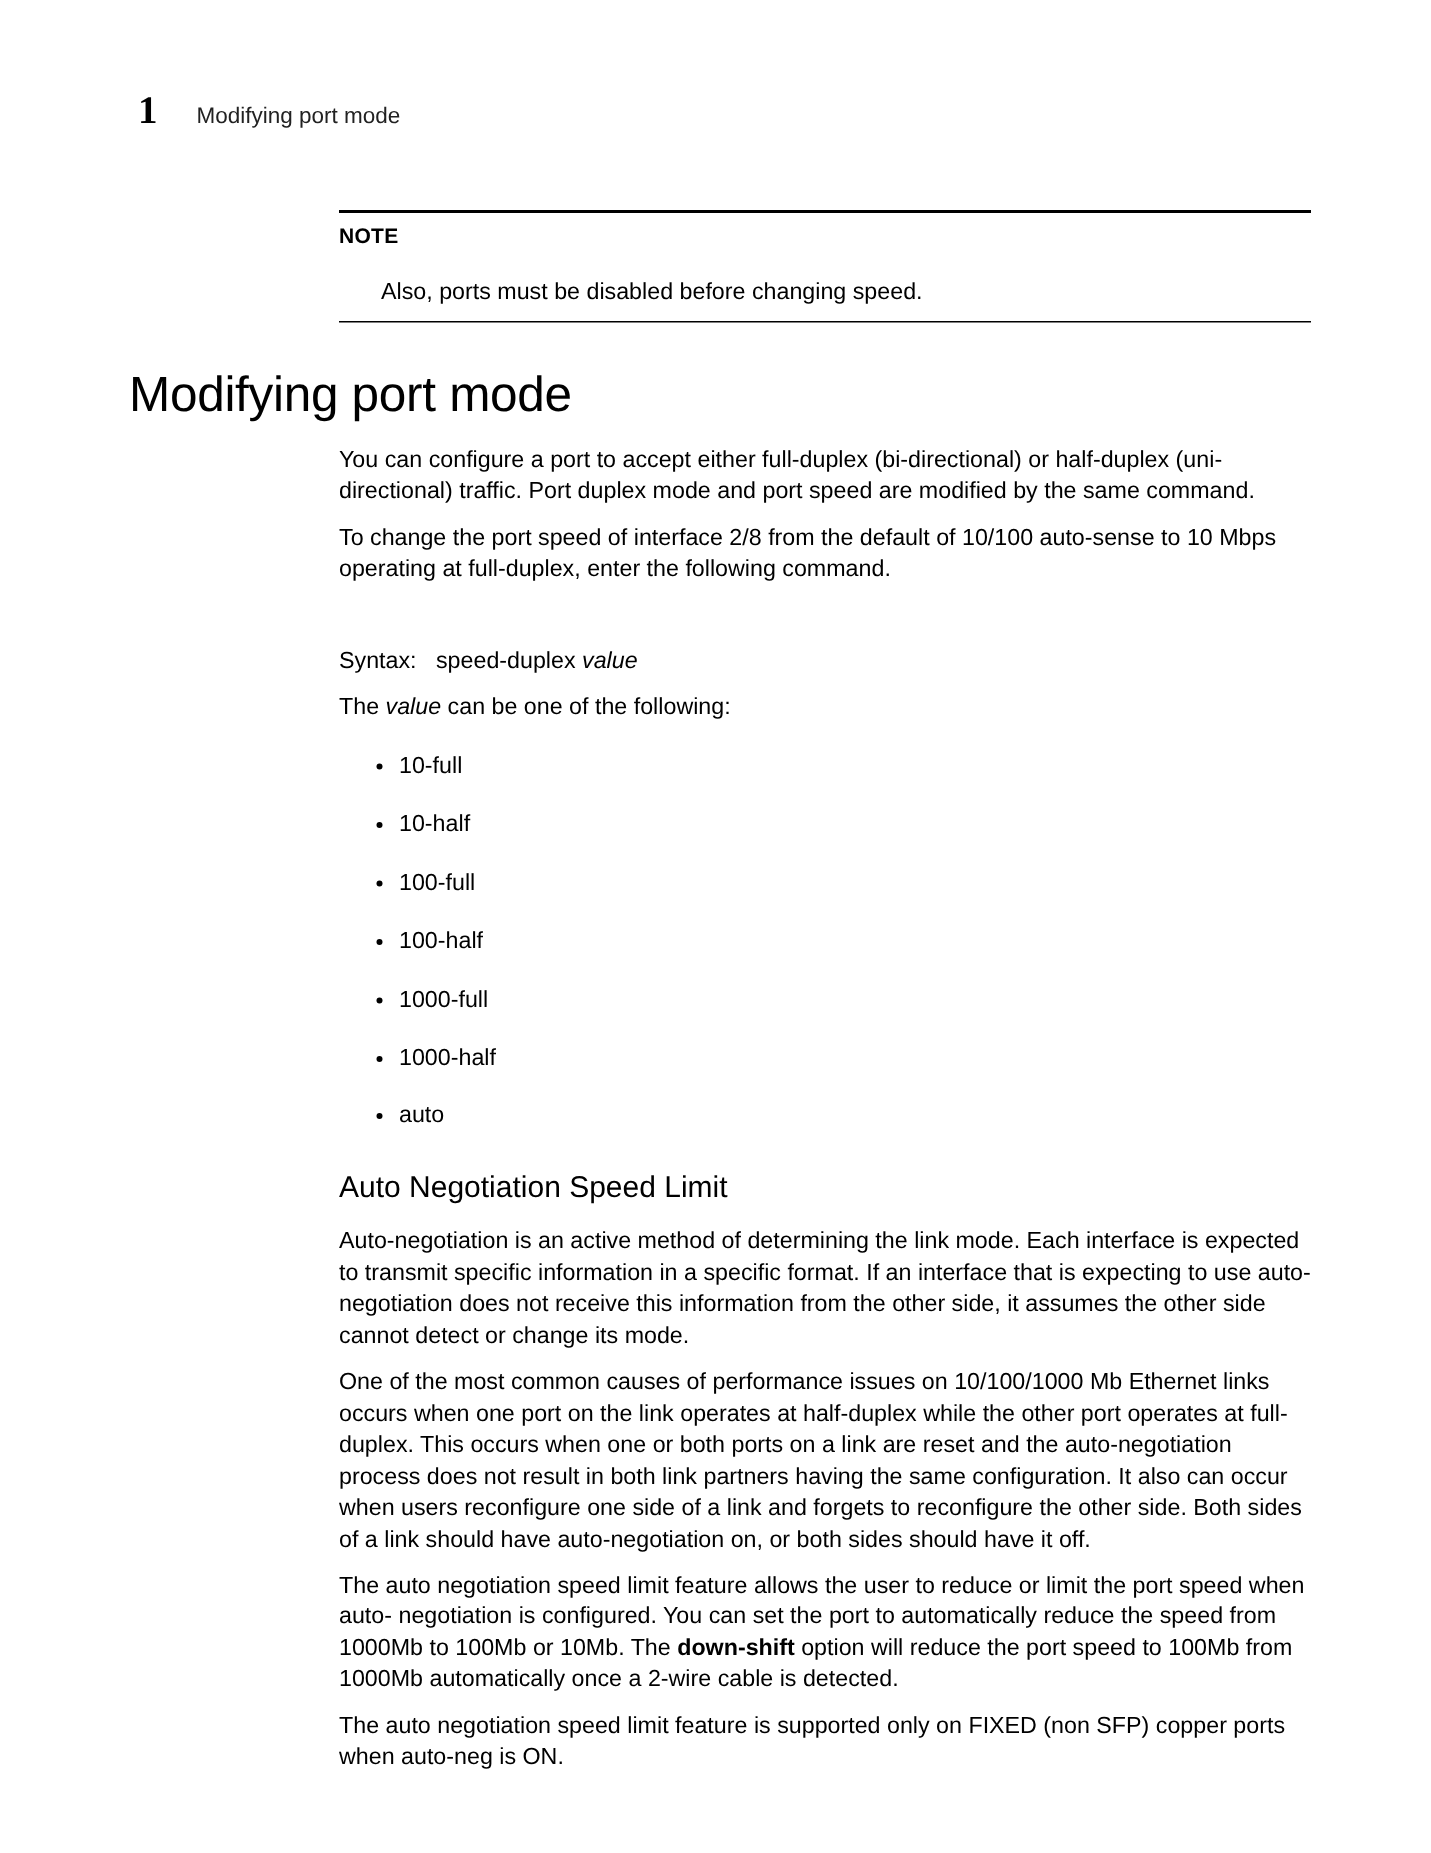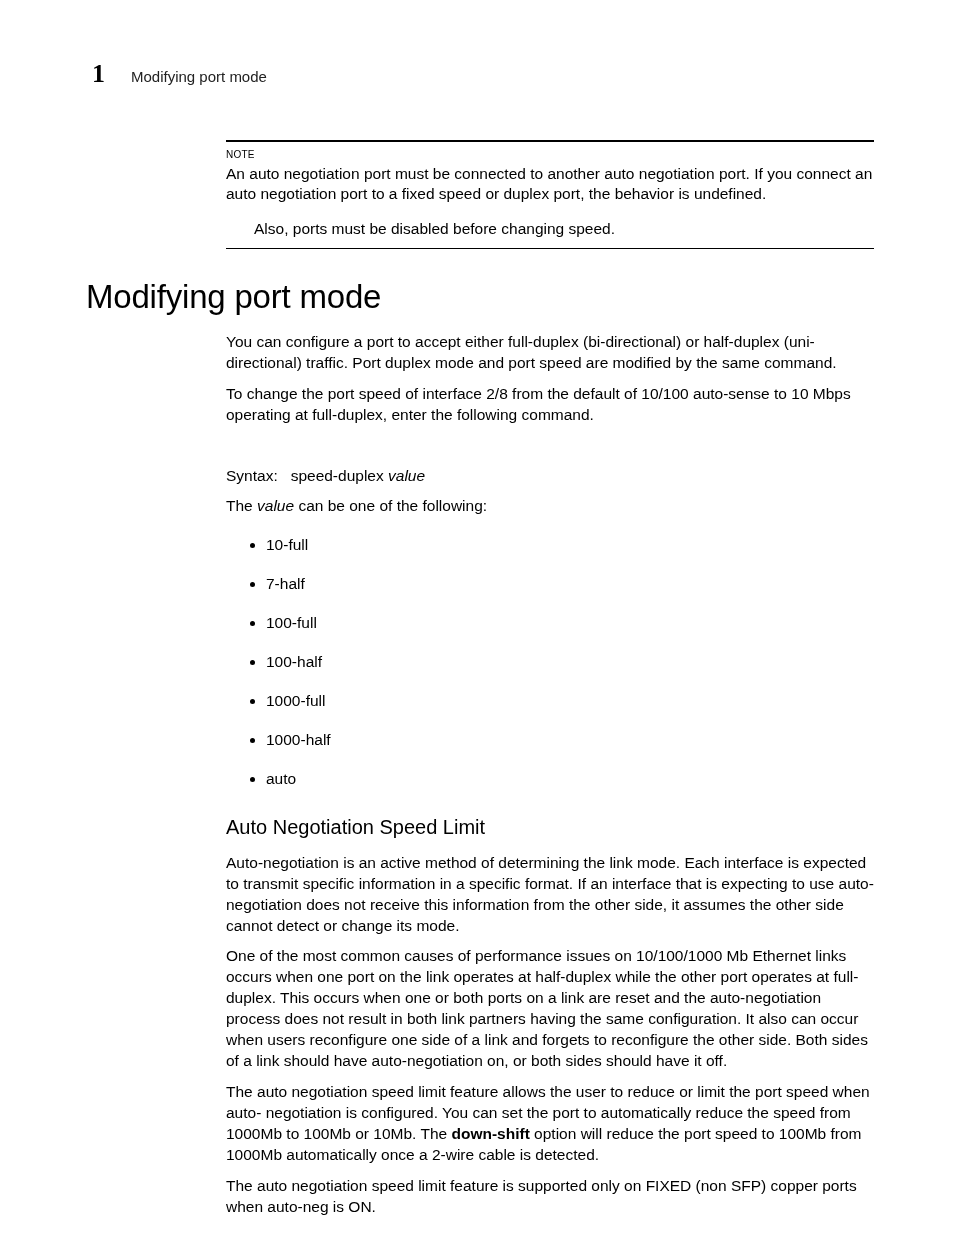--- a/index.html
+++ b/index.html
@@ -49,27 +49,27 @@
     border: none;
     border-top: 2px solid #000;
     margin: 0;
   }
   hr.rule-thin {
     border: none;
     border-top: 1px solid #000;
     margin: 0;
   }
   .note-label {
-    font-weight: normal;
+    font-weight: bold;
     font-family: Arial, Helvetica, sans-serif;
     font-stretch: condensed;
     letter-spacing: 0.2px;
     margin-top: 6px;
-    margin-bottom: 2px;
-    font-size: 10px;
+    margin-bottom: 18px;
+    font-size: 14px;
   }
   .note-body { }
   .note-after {
     margin-top: 14px;
     margin-bottom: 8px;
     margin-left: 28px;
   }
   h1.section {
     font-family: Arial, Helvetica, sans-serif;
     font-stretch: condensed;
@@ -107,21 +107,20 @@
   <div class="running-head">
     <span class="chnum">1</span>
     <span class="chtitle">Modifying port mode</span>
   </div>
 
   <div class="content">
 
     <div class="indented">
       <hr class="rule">
       <div class="note-label">NOTE</div>
-      <div class="note-body"> An auto negotiation port must be connected to another auto negotiation port. If you connect an auto negotiation port to a fixed speed or duplex port, the behavior is undefined.</div>
       <div class="note-after">Also, ports must be disabled before changing speed.</div>
       <hr class="rule-thin">
     </div>
 
     <h1 class="section">Modifying port mode</h1>
 
     <div class="indented">
       <p>You can configure a port to accept either full-duplex (bi-directional) or half-duplex (uni-directional) traffic. Port duplex mode and port speed are modified by the same command.</p>
       <p>To change the port speed of interface 2/8 from the default of 10/100 auto-sense to 10 Mbps operating at full-duplex, enter the following command.</p>
 
@@ -132,21 +131,21 @@
         <span> </span>
         <span class="arg">value</span>
       </p>
 
       <p class="syntax-intro">
         <span>The </span><span class="arg">value</span><span> can be one of the following:</span>
       </p>
 
       <ul class="bullets">
         <li>10-full</li>
-        <li>7-half</li>
+        <li>10-half</li>
         <li>100-full</li>
         <li>100-half</li>
         <li>1000-full</li>
         <li>1000-half</li>
         <li>auto</li>
       </ul>
 
 
       <h2 class="subsection">Auto Negotiation Speed Limit</h2>
 

